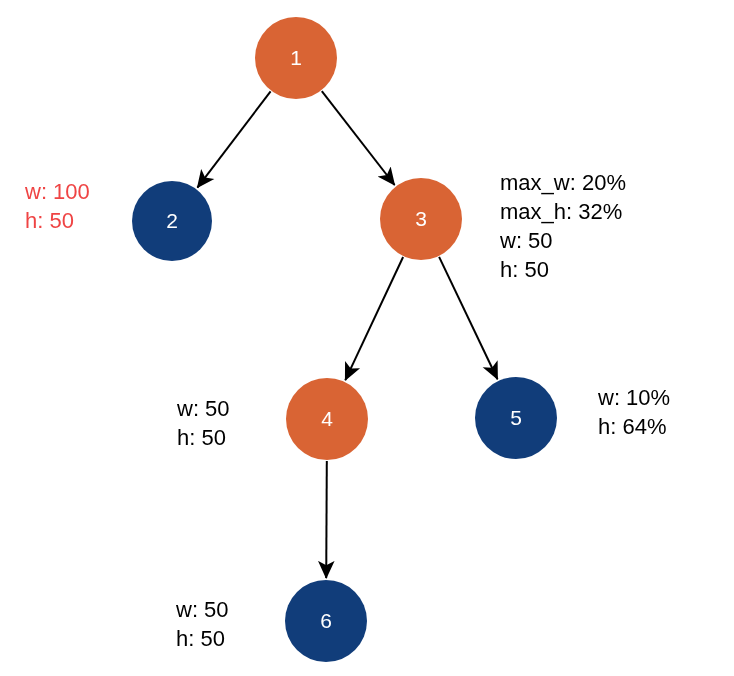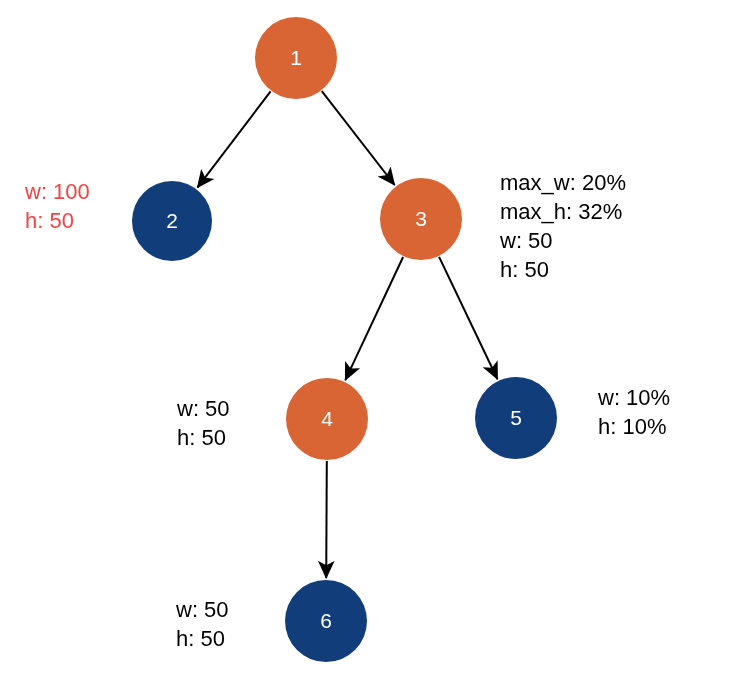--- a/index.html
+++ b/index.html
@@ -74,19 +74,19 @@
       <div>max_h: 32%</div>
       <div>w: 50</div>
       <div>h: 50</div>
     </div>
     <div class="annotation" style="left: 177px; top: 394px; color: rgb(0, 0, 0);">
       <div>w: 50</div>
       <div>h: 50</div>
     </div>
     <div class="annotation" style="left: 598px; top: 383px; color: rgb(0, 0, 0);">
       <div>w: 10%</div>
-      <div>h: 10%</div>
+      <div>h: 64%</div>
     </div>
     <div class="annotation" style="left: 176px; top: 595px; color: rgb(0, 0, 0);">
       <div>w: 50</div>
       <div>h: 50</div>
     </div>
   </div>
 
 </body></html>

